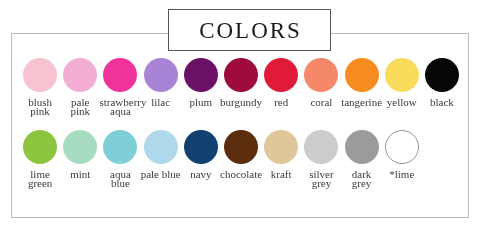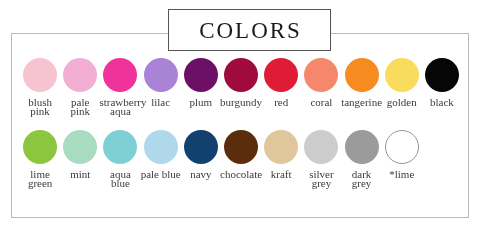--- a/index.html
+++ b/index.html
@@ -156,21 +156,21 @@
         <div class="swatch-cell">
           <div class="swatch-dot" style="background: rgb(245, 136, 107);"></div>
           <div class="swatch-label">coral</div>
         </div>
         <div class="swatch-cell">
           <div class="swatch-dot" style="background: rgb(246, 139, 31);"></div>
           <div class="swatch-label">tangerine</div>
         </div>
         <div class="swatch-cell">
           <div class="swatch-dot" style="background: rgb(249, 220, 92);"></div>
-          <div class="swatch-label">golden</div>
+          <div class="swatch-label">yellow</div>
         </div>
         <div class="swatch-cell">
           <div class="swatch-dot" style="background: rgb(6, 6, 6);"></div>
           <div class="swatch-label">black</div>
         </div>
       </div>
     <div class="swatch-row row-2">
         <div class="swatch-cell">
           <div class="swatch-dot" style="background: rgb(140, 198, 62);"></div>
           <div class="swatch-label">lime

